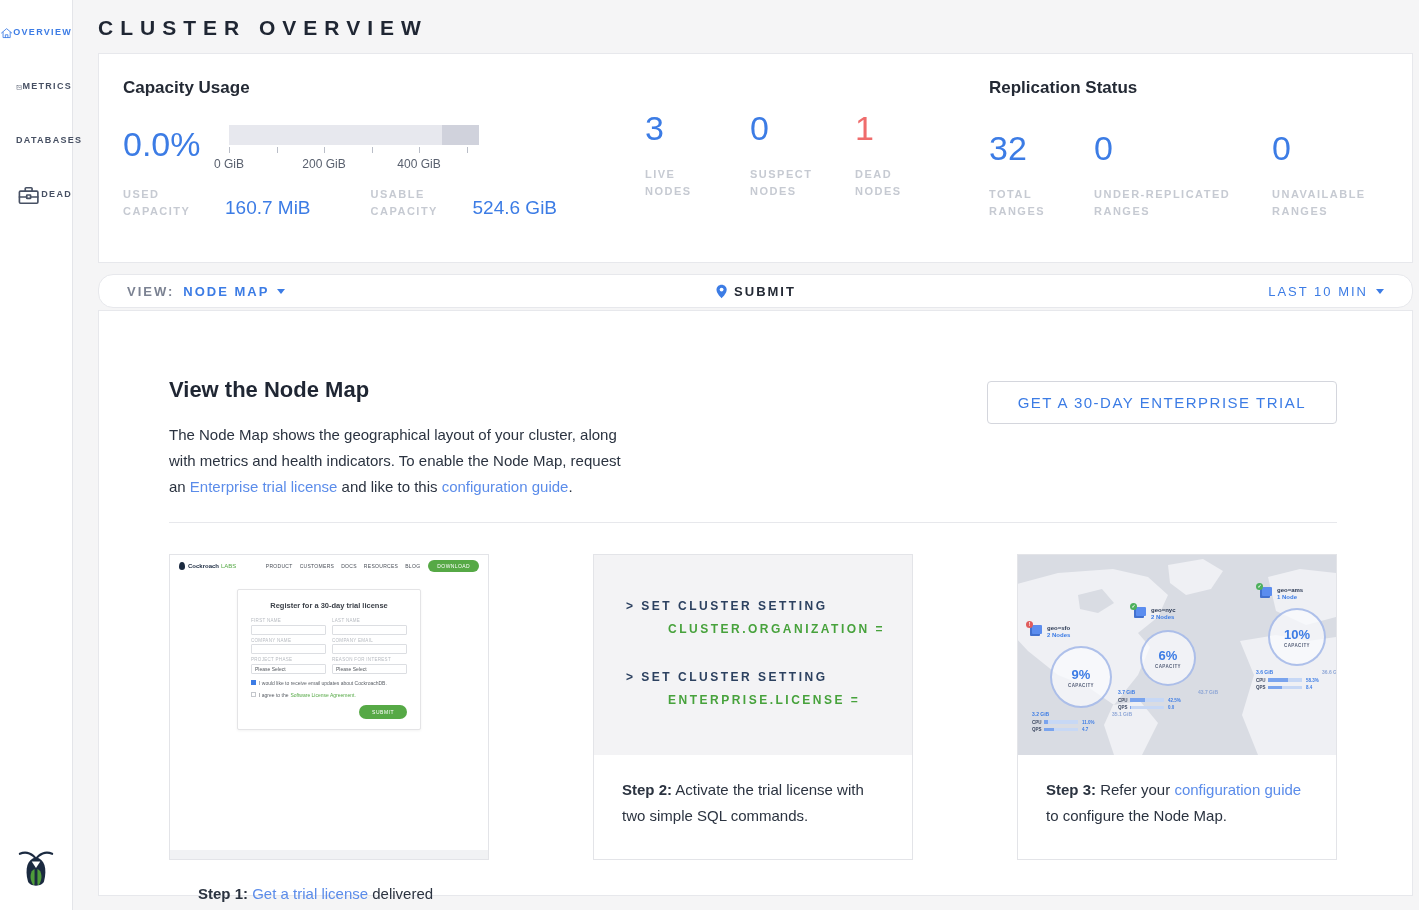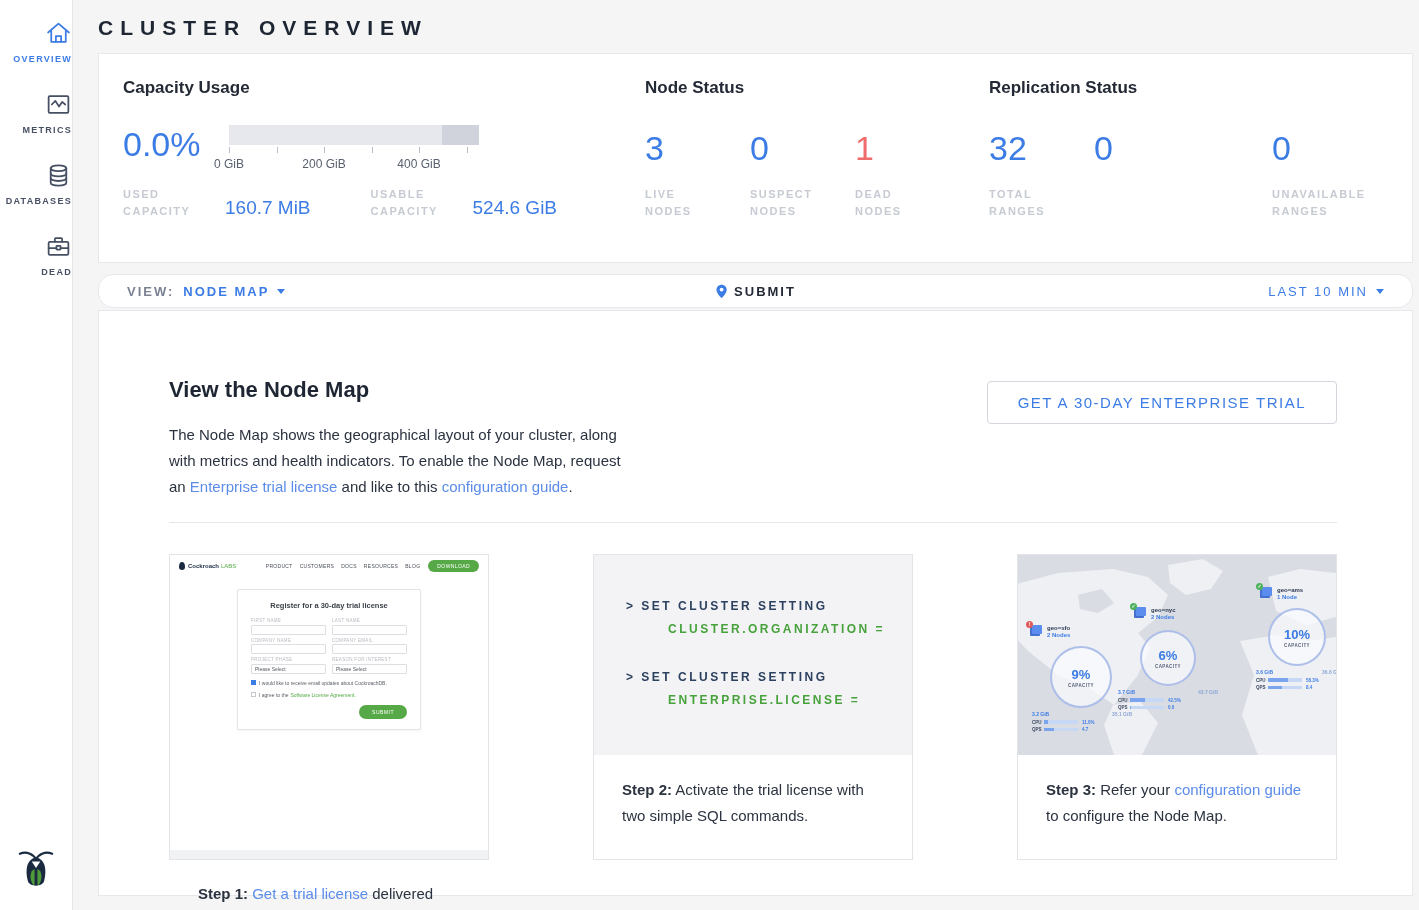--- a/index.html
+++ b/index.html
@@ -3,21 +3,21 @@
 <meta charset="utf-8">
 <style>
   * { margin:0; padding:0; box-sizing:border-box; }
   html,body { width:1419px; height:910px; overflow:hidden; }
   body { font-family:"Liberation Sans", sans-serif; background:#f5f5f6; color:#242a35; }
   .app { position:relative; width:1419px; height:910px; }
 
   
   .sidebar { position:absolute; left:0; top:0; width:73px; height:910px; background:#fff;
              border-right:1px solid #e4e5e9; display:flex; flex-direction:column; align-items:center; }
-  .nav-item { margin-top:20px; display:flex; flex-direction:column; align-items:flex-end; cursor:pointer; width:100%; }
+  .nav-item { margin-top:20px; display:flex; align-items:flex-start; cursor:pointer; width:100%; }
   .nav-item svg { width:27px; height:27px; stroke:#475063; fill:none; stroke-width:1.7; stroke-linecap:round; stroke-linejoin:round; }
   .nav-item .nav-label { margin-top:7px; font-size:9px; font-weight:bold; letter-spacing:1.3px; color:#475063; }
   .nav-item.active svg { stroke:#3c7ce5; }
   .nav-item.active .nav-label { color:#3c7ce5; }
   .nav-item + .nav-item { margin-top:27px;padding-left:16px; }
   .sidebar-logo { margin-top:auto; margin-bottom:14px; }
 
   
   .content { position:absolute; left:73px; top:0; width:1346px; height:804px; }
   .page-title { padding:16px 0 0 25px; font-size:21px; font-weight:bold; letter-spacing:7px; color:#1f2633; }
@@ -222,21 +222,20 @@
             <span class="cap-value">160.7 MiB</span>
           </div>
           <div class="cap-group">
             <span class="stat-label">USABLE CAPACITY</span>
             <span class="cap-value">524.6 GiB</span>
           </div>
         </div>
       </div>
 
       <div class="status-section nodes">
-        <h2 class="section-title">Node Status</h2>
         <div class="status-cols">
           <div class="status-col">
             <div class="big-num">3</div>
             <span class="stat-label w-70">LIVE NODES</span>
           </div>
           <div class="status-col">
             <div class="big-num">0</div>
             <span class="stat-label w-70">SUSPECT NODES</span>
           </div>
           <div class="status-col">
@@ -248,20 +247,21 @@
 
       <div class="status-section repl">
         <h2 class="section-title">Replication Status</h2>
         <div class="status-cols">
           <div class="status-col">
             <div class="big-num">32</div>
             <span class="stat-label w-70">TOTAL RANGES</span>
           </div>
           <div class="status-col">
             <div class="big-num">0</div>
+            <span class="stat-label w-160">UNDER-REPLICATED RANGES</span>
           </div>
           <div class="status-col">
             <div class="big-num">0</div>
             <span class="stat-label w-110">UNAVAILABLE RANGES</span>
           </div>
         </div>
       </div>
     </section>
 
     <section class="panel viewbar">

